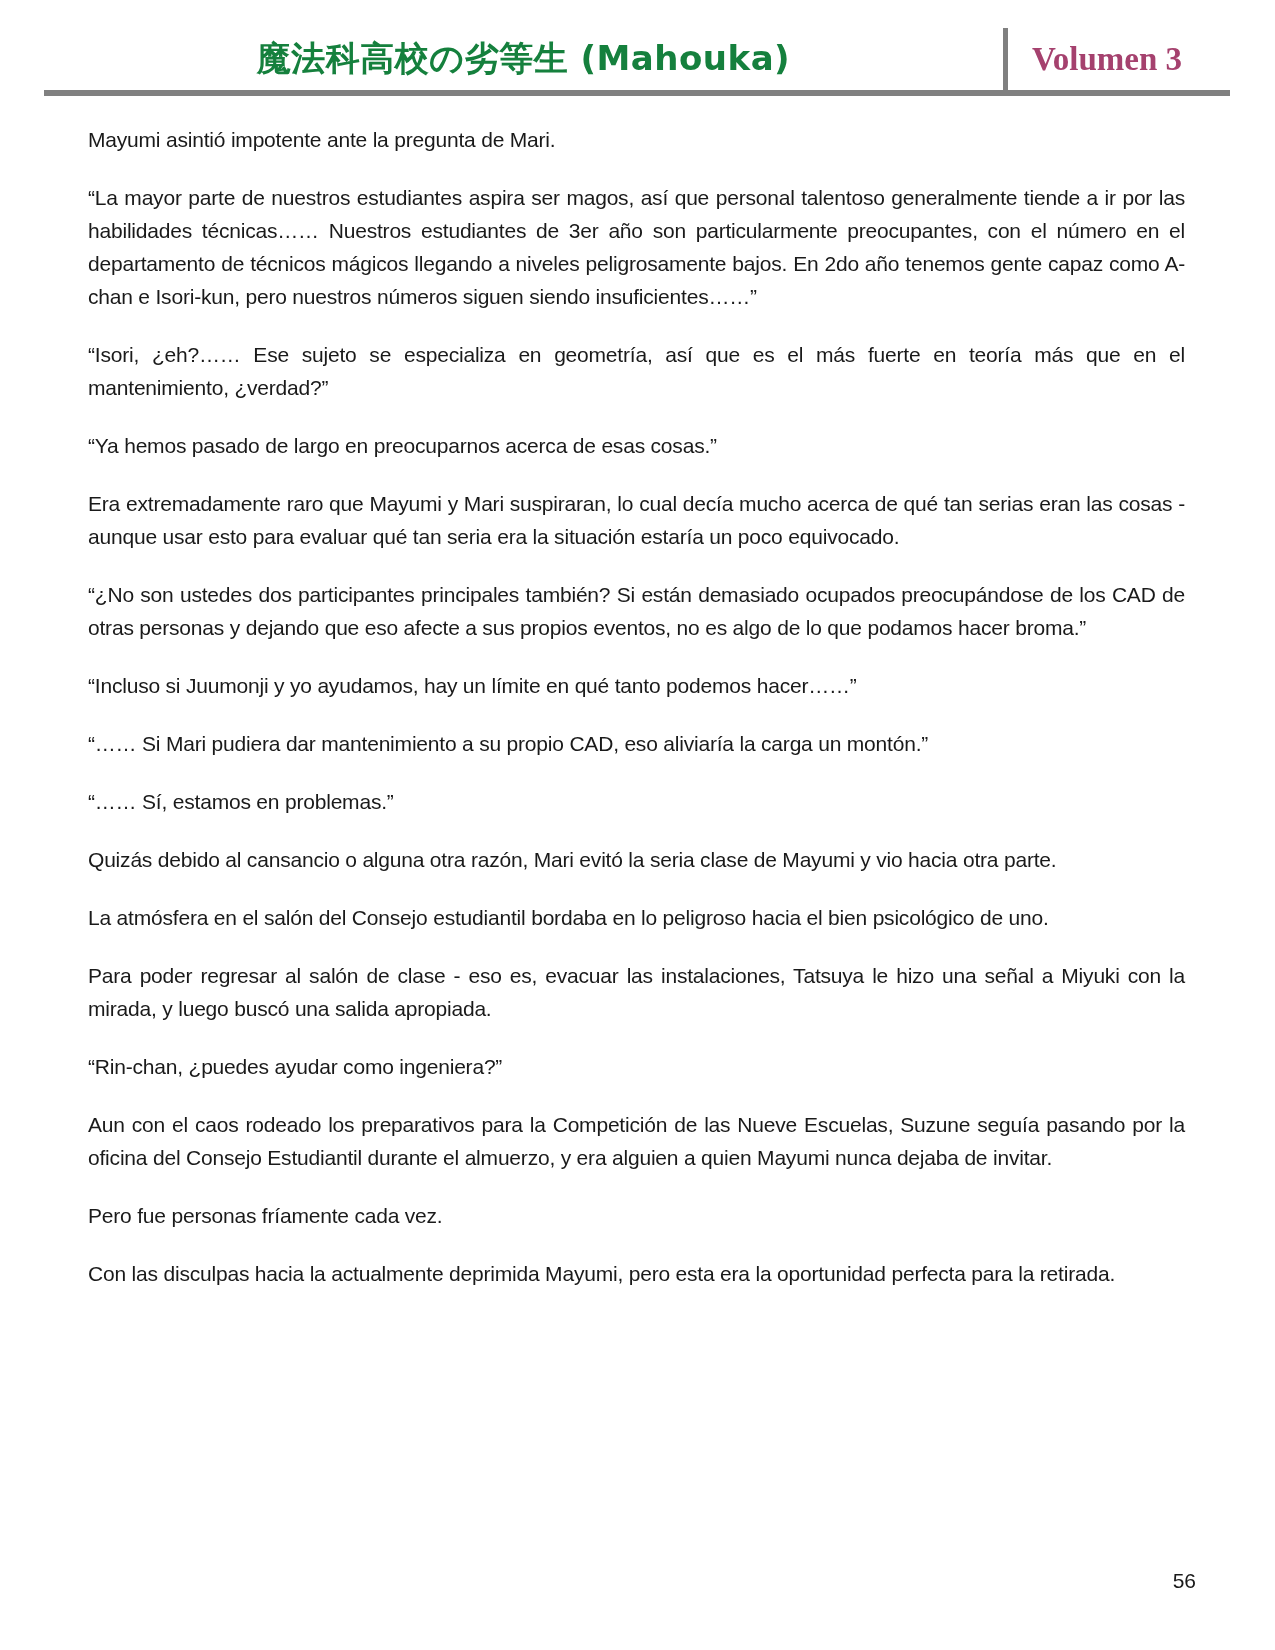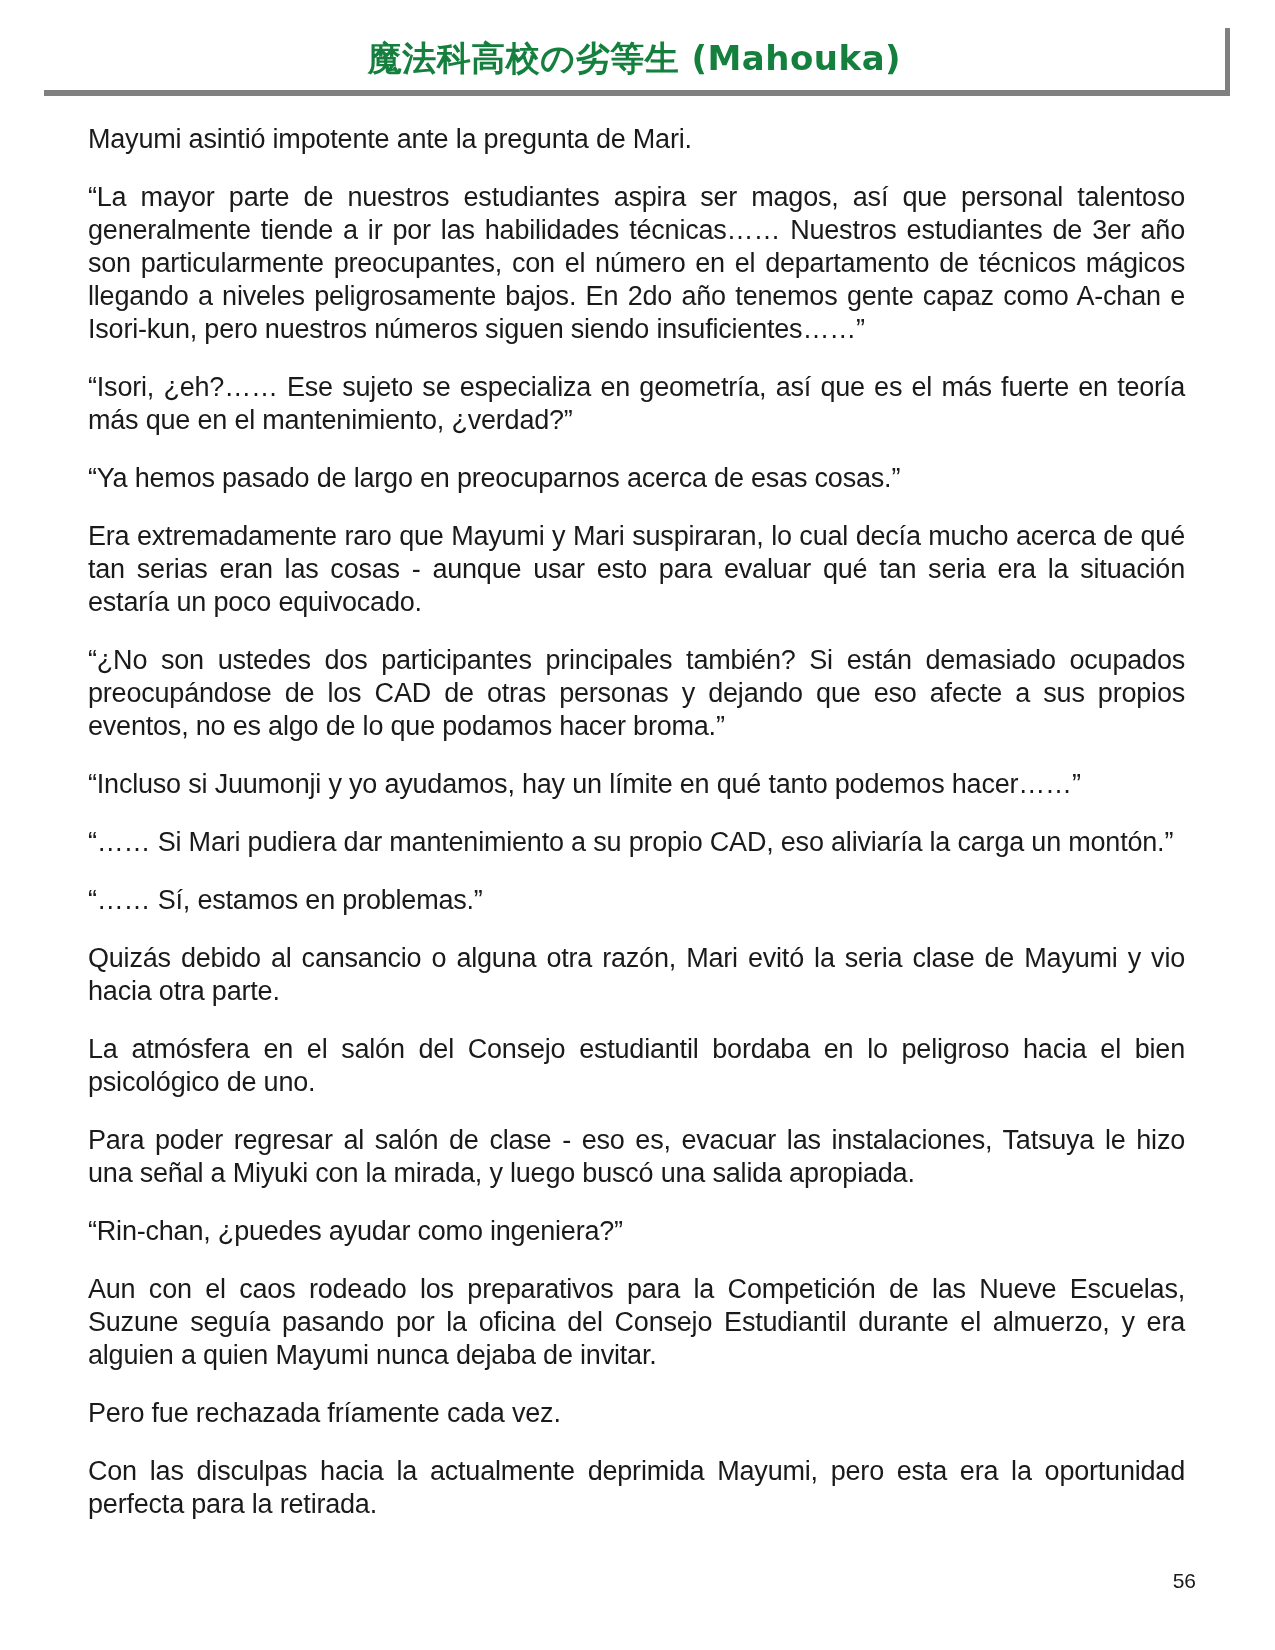--- a/index.html
+++ b/index.html
@@ -63,21 +63,21 @@
     height: 6px;
     background: #808080;
     margin: 0 45px 0 44px;
   }
   
   .body-text {
     padding: 27px 90px 0 88px;
   }
   .body-text p {
     margin: 0 0 25px 0;
-    font-size: 27px;
+    font-size: 21px;
     line-height: 33px;
     letter-spacing: -0.2px;
     text-align: justify;
     color: #1a1a1a;
   }
   
   .page-footer {
     position: absolute;
     bottom: 57px;
     right: 79px;
@@ -90,40 +90,43 @@
 </head>
 <body>
 
 <div class="page">
 
   <header class="header">
     <div class="header-left">
       <span class="doc-title">魔法科高校の劣等生 (Mahouka)</span>
     </div>
     <div class="header-vbar"></div>
+    <div class="header-right">
+      <span class="volume-label">Volumen 3</span>
+    </div>
   </header>
 
   <div class="header-rule"></div>
 
   <main class="body-text">
     <p>Mayumi asintió impotente ante la pregunta de Mari.</p>
     <p>“La mayor parte de nuestros estudiantes aspira ser magos, así que personal talentoso generalmente tiende a ir por las habilidades técnicas…… Nuestros estudiantes de 3er año son particularmente preocupantes, con el número en el departamento de técnicos mágicos llegando a niveles peligrosamente bajos. En 2do año tenemos gente capaz como A-chan e Isori-kun, pero nuestros números siguen siendo insuficientes……”</p>
     <p>“Isori, ¿eh?…… Ese sujeto se especializa en geometría, así que es el más fuerte en teoría más que en el mantenimiento, ¿verdad?”</p>
     <p>“Ya hemos pasado de largo en preocuparnos acerca de esas cosas.”</p>
     <p>Era extremadamente raro que Mayumi y Mari suspiraran, lo cual decía mucho acerca de qué tan serias eran las cosas - aunque usar esto para evaluar qué tan seria era la situación estaría un poco equivocado.</p>
     <p>“¿No son ustedes dos participantes principales también? Si están demasiado ocupados preocupándose de los CAD de otras personas y dejando que eso afecte a sus propios eventos, no es algo de lo que podamos hacer broma.”</p>
     <p>“Incluso si Juumonji y yo ayudamos, hay un límite en qué tanto podemos hacer……”</p>
     <p>“…… Si Mari pudiera dar mantenimiento a su propio CAD, eso aliviaría la carga un montón.”</p>
     <p>“…… Sí, estamos en problemas.”</p>
     <p>Quizás debido al cansancio o alguna otra razón, Mari evitó la seria clase de Mayumi y vio hacia otra parte.</p>
     <p>La atmósfera en el salón del Consejo estudiantil bordaba en lo peligroso hacia el bien psicológico de uno.</p>
     <p>Para poder regresar al salón de clase - eso es, evacuar las instalaciones, Tatsuya le hizo una señal a Miyuki con la mirada, y luego buscó una salida apropiada.</p>
     <p>“Rin-chan, ¿puedes ayudar como ingeniera?”</p>
     <p>Aun con el caos rodeado los preparativos para la Competición de las Nueve Escuelas, Suzune seguía pasando por la oficina del Consejo Estudiantil durante el almuerzo, y era alguien a quien Mayumi nunca dejaba de invitar.</p>
-    <p>Pero fue rechazada fríamente cada vez.</p>
+    <p>Pero fue personas fríamente cada vez.</p>
     <p>Con las disculpas hacia la actualmente deprimida Mayumi, pero esta era la oportunidad perfecta para la retirada.</p>
   </main>
 
   <footer class="page-footer">
     <span class="page-number">56</span>
   </footer>
 
 </div>
 
 </body></html>

